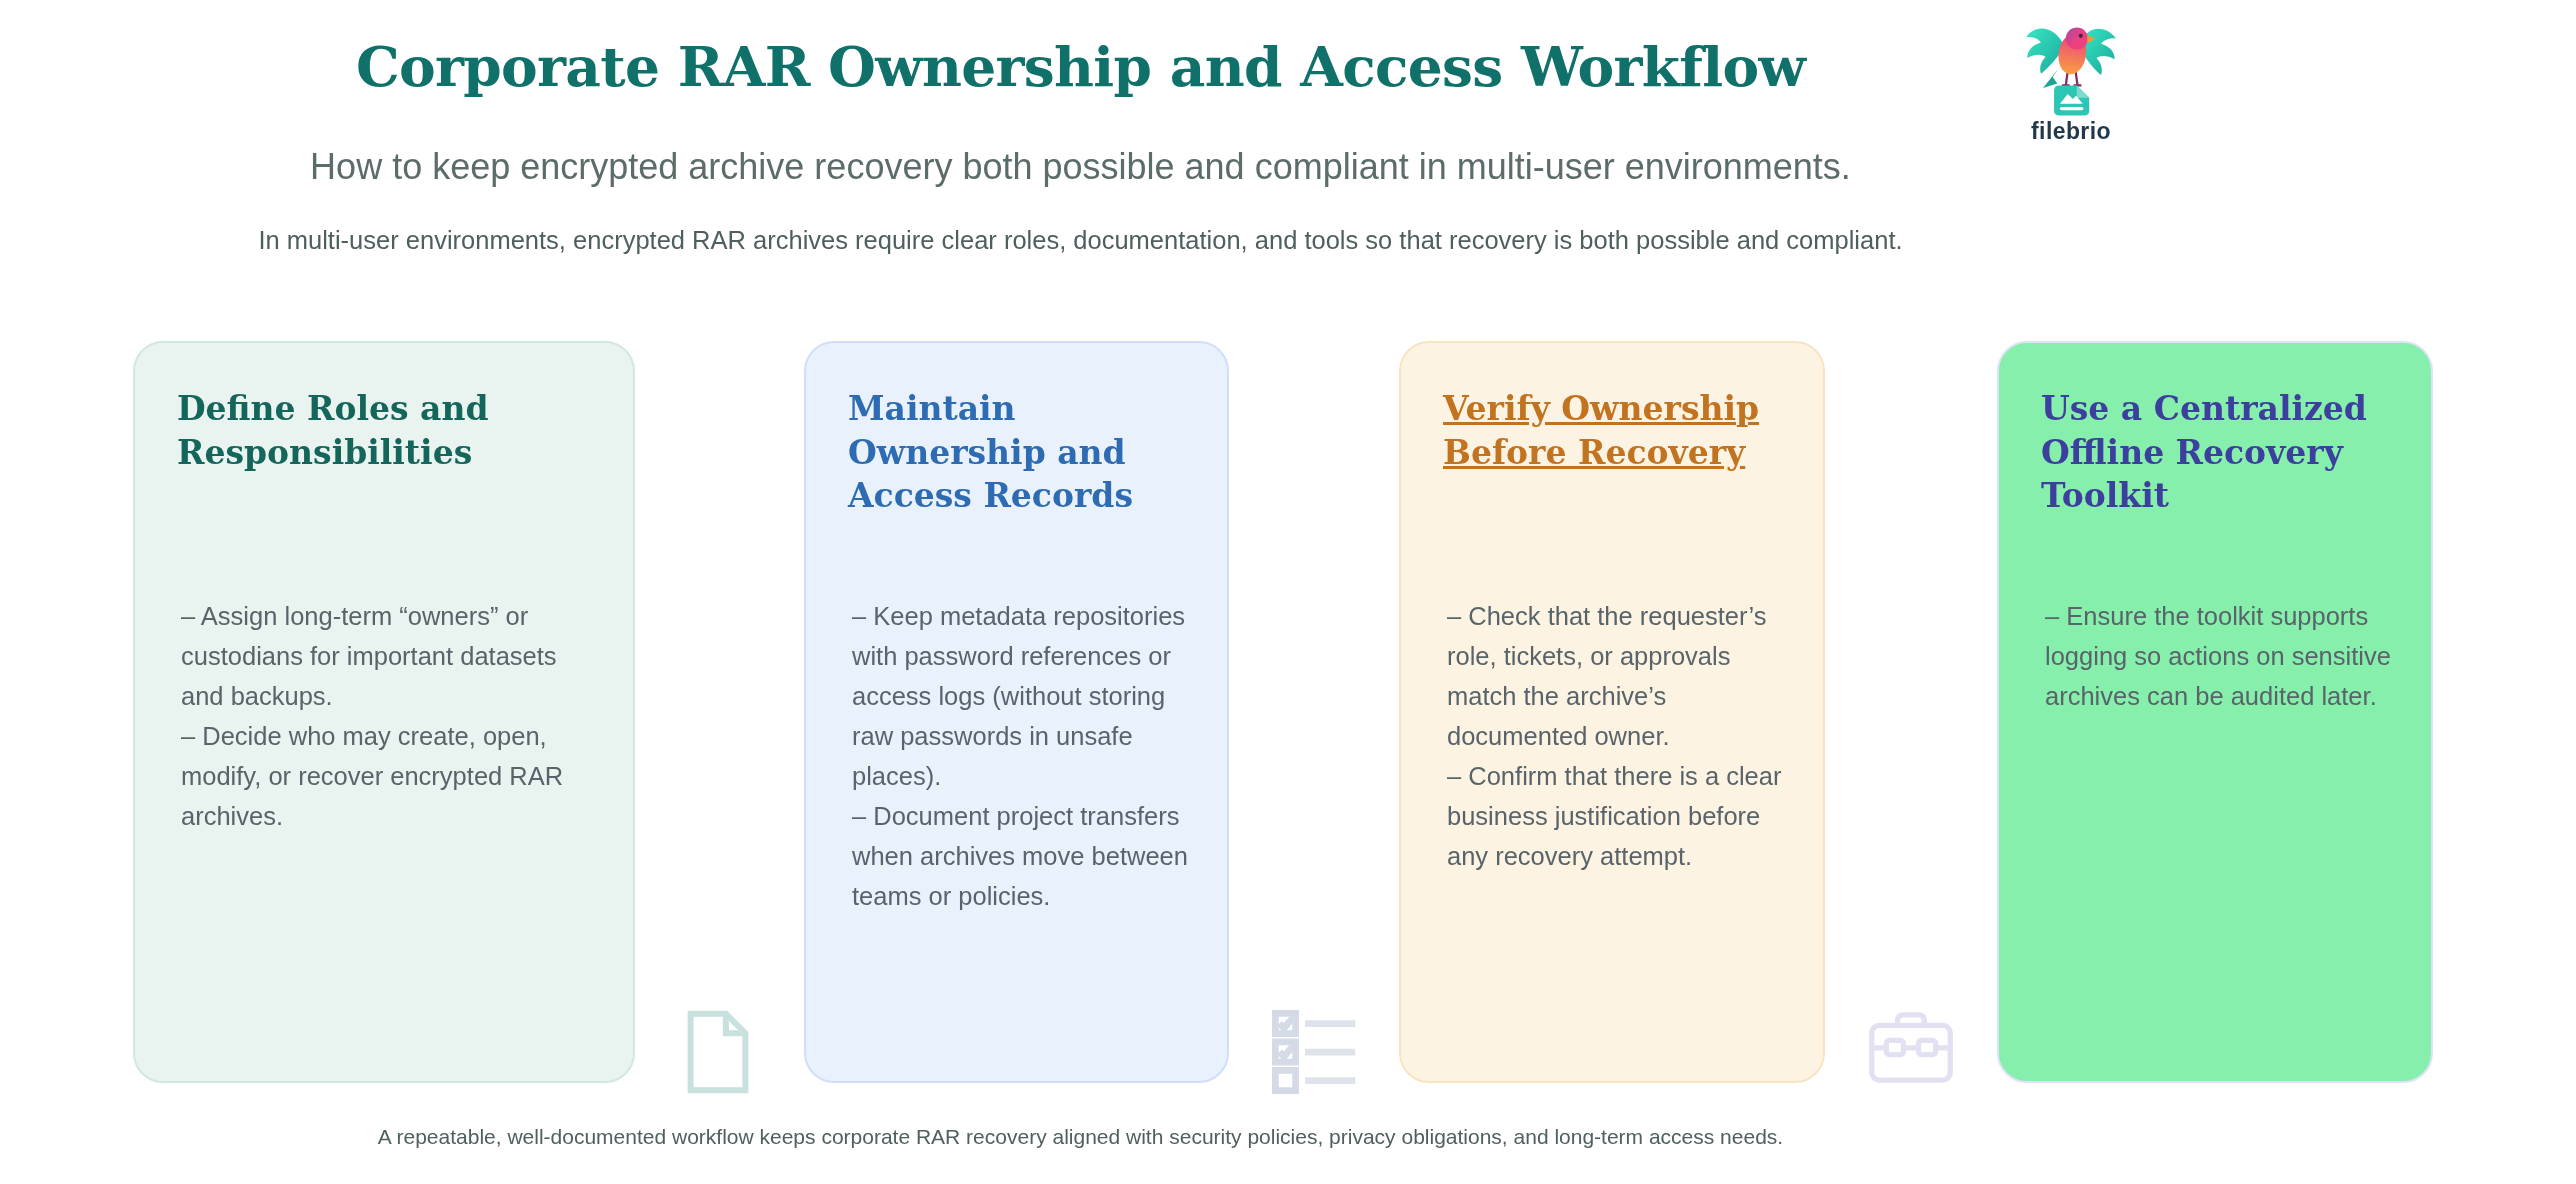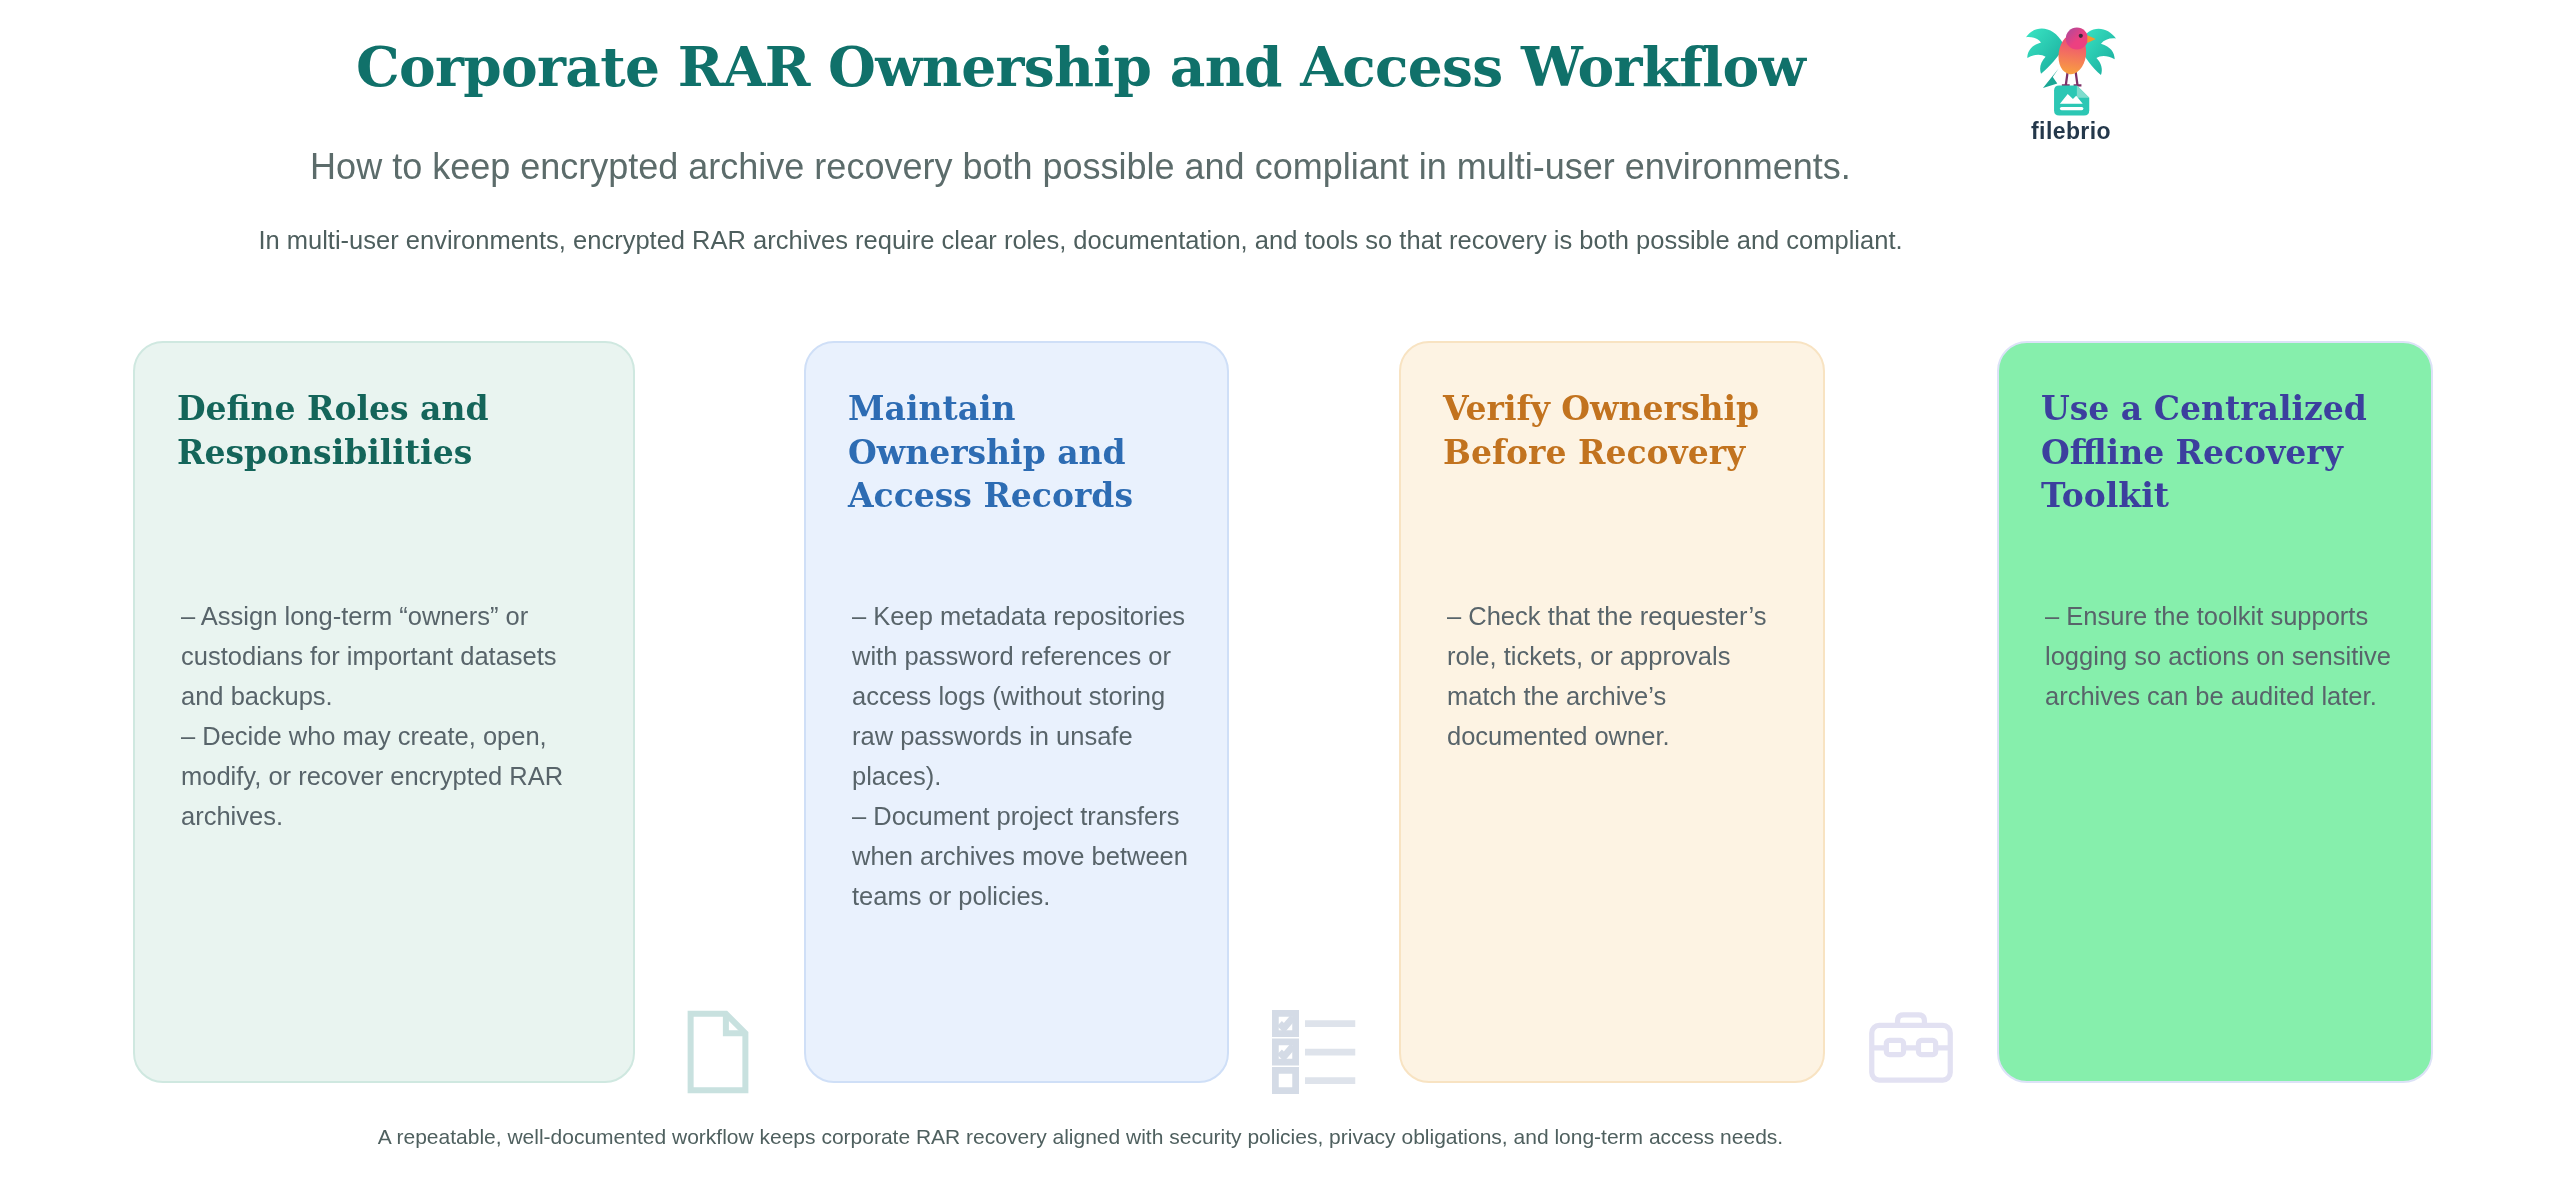--- a/index.html
+++ b/index.html
@@ -153,23 +153,24 @@
         <rect x="4.5" y="80.5" width="27" height="27"></rect>
       </g>
       <g stroke="#dee3eb" stroke-width="9">
         <line x1="44" y1="18" x2="111" y2="18"></line>
         <line x1="44" y1="56" x2="111" y2="56"></line>
         <line x1="44" y1="94" x2="111" y2="94"></line>
       </g>
     </svg>
 
     <section class="card c3" style="background-color: rgb(253, 243, 227); border-color: rgb(248, 227, 194);">
-      <h2 class="card-title" style="color: rgb(194, 115, 31);">Verify Ownership Before Recovery</h2>
+      <h2 class="card-title" style="color: rgb(194, 115, 31); text-decoration: underline;">Verify Ownership Before Recovery</h2>
       <div class="card-body">
         <p>– Check that the requester’s role, tickets, or approvals match the archive’s documented owner.</p>
+        <p>– Confirm that there is a clear business justification before any recovery attempt.</p>
       </div>
     </section>
 
     <svg class="gap-icon gap-icon-3" width="84" height="71" viewBox="0 0 112 95" aria-hidden="true">
       <g fill="none" stroke="#e2e1f2" stroke-width="7">
         <path d="M38 18 V12 Q38 4 46 4 H66 Q74 4 74 12 V18"></path>
         <rect x="3.5" y="18" width="105" height="73" rx="10"></rect>
         <line x1="3.5" y1="48" x2="108.5" y2="48"></line>
       </g>
       <g fill="#ffffff" stroke="#e2e1f2" stroke-width="7">

